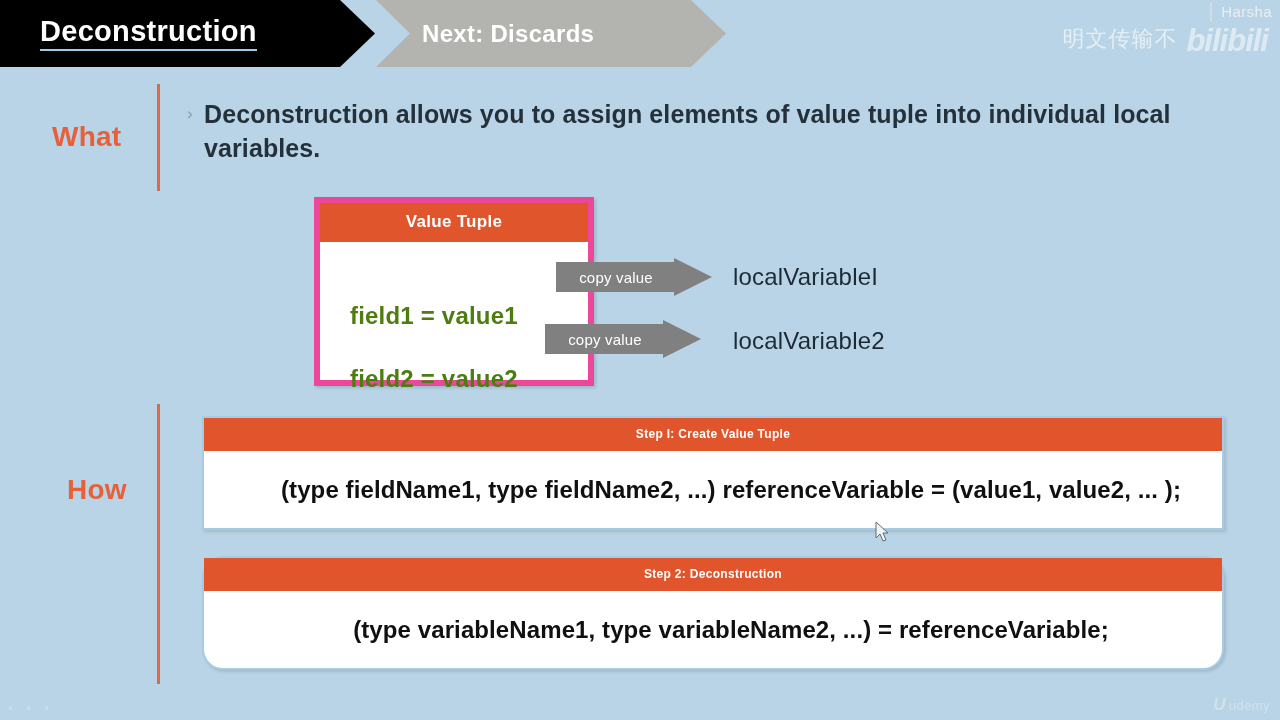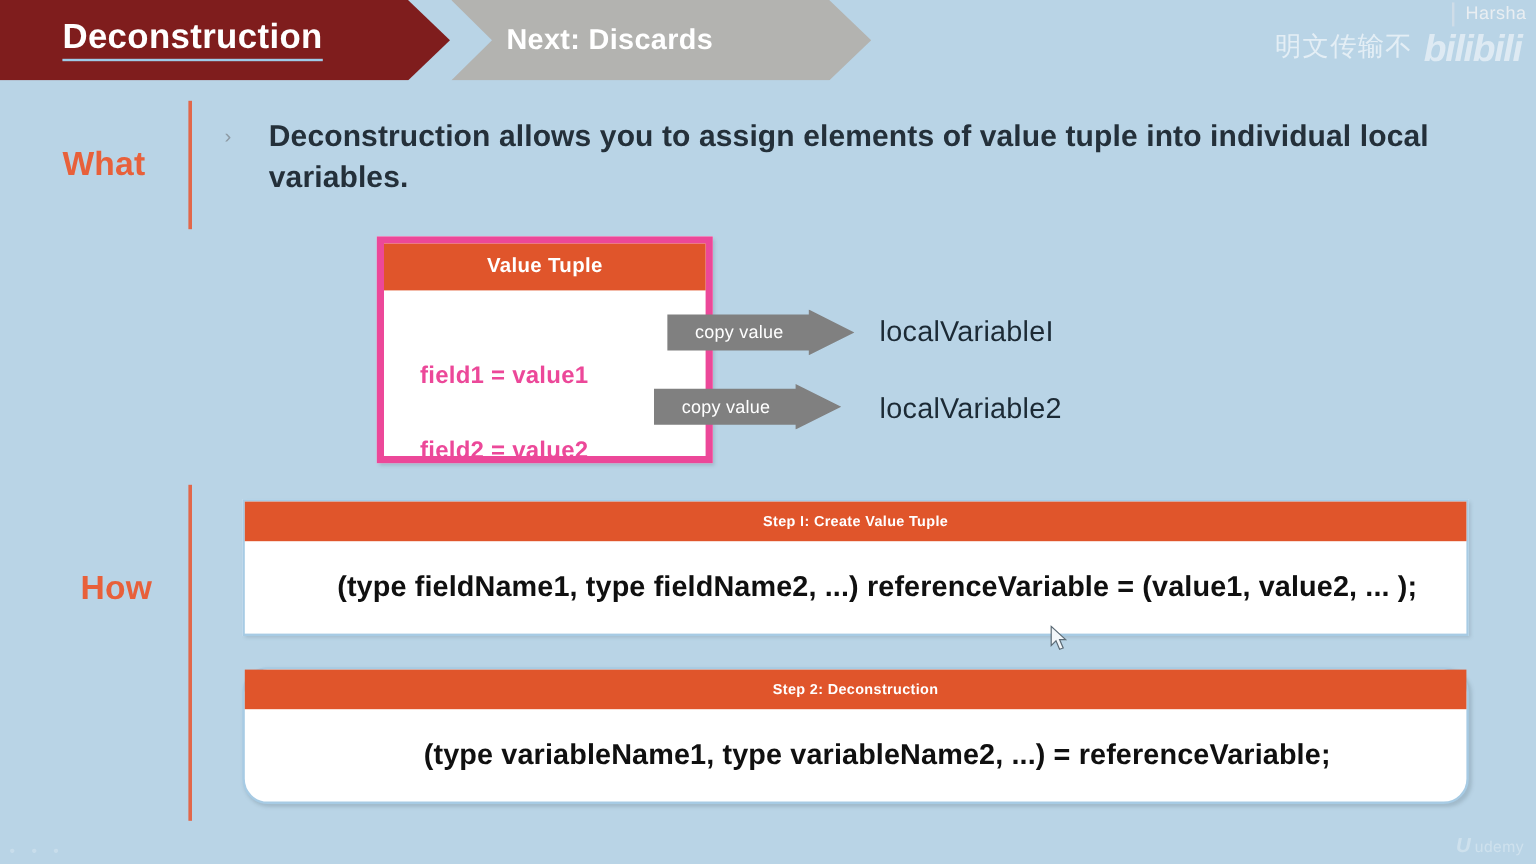--- a/index.html
+++ b/index.html
@@ -25,23 +25,23 @@
     position: absolute;
     top: 0;
     height: 67px;
     display: flex;
     align-items: center;
     box-sizing: border-box;
   }
   #chev-current {
     left: 0;
     width: 375px;
-    background: #7f1d1d;
+    background: #000000;
     clip-path: polygon(0 0, 340px 0, 375px 50%, 340px 100%, 0 100%);
-    padding-left: 52px;
+    padding-left: 40px;
   }
   #chev-next {
     left: 376px;
     width: 350px;
     background: #b3b3b0;
     clip-path: polygon(0 0, 315px 0, 350px 50%, 315px 100%, 0 100%, 34px 50%);
     padding-left: 46px;
   }
   #chev-current .chev-label {
     color: #ffffff;
@@ -136,21 +136,21 @@
   
   #what-bullet {
     position: absolute;
     left: 187px; top: 105px;
     color: #8d9aa4;
     font-size: 17px;
     line-height: 1;
   }
   #what-text {
     position: absolute;
-    left: 224px; top: 98px;
+    left: 204px; top: 98px;
     width: 1010px;
     color: #24303a;
     font-size: 25px;
     font-weight: bold;
     line-height: 1.34;
     letter-spacing: .1px;
   }
 
   
   #value-tuple-box {
@@ -171,22 +171,22 @@
     padding: 9px 0 10px;
     letter-spacing: .3px;
   }
   #value-tuple-body {
     height: 138px;
     position: relative;
   }
   .tuple-row {
     position: absolute;
     left: 30px;
-    color: #ec4899;
-    font-size: 20px;
+    color: #4d7c0f;
+    font-size: 24px;
     font-weight: bold;
     letter-spacing: .2px;
     white-space: nowrap;
   }
   #tuple-row-0 { top: 60px; }
   #tuple-row-1 { top: 123px; }
 
   
   .copy-arrow {
     position: absolute;

